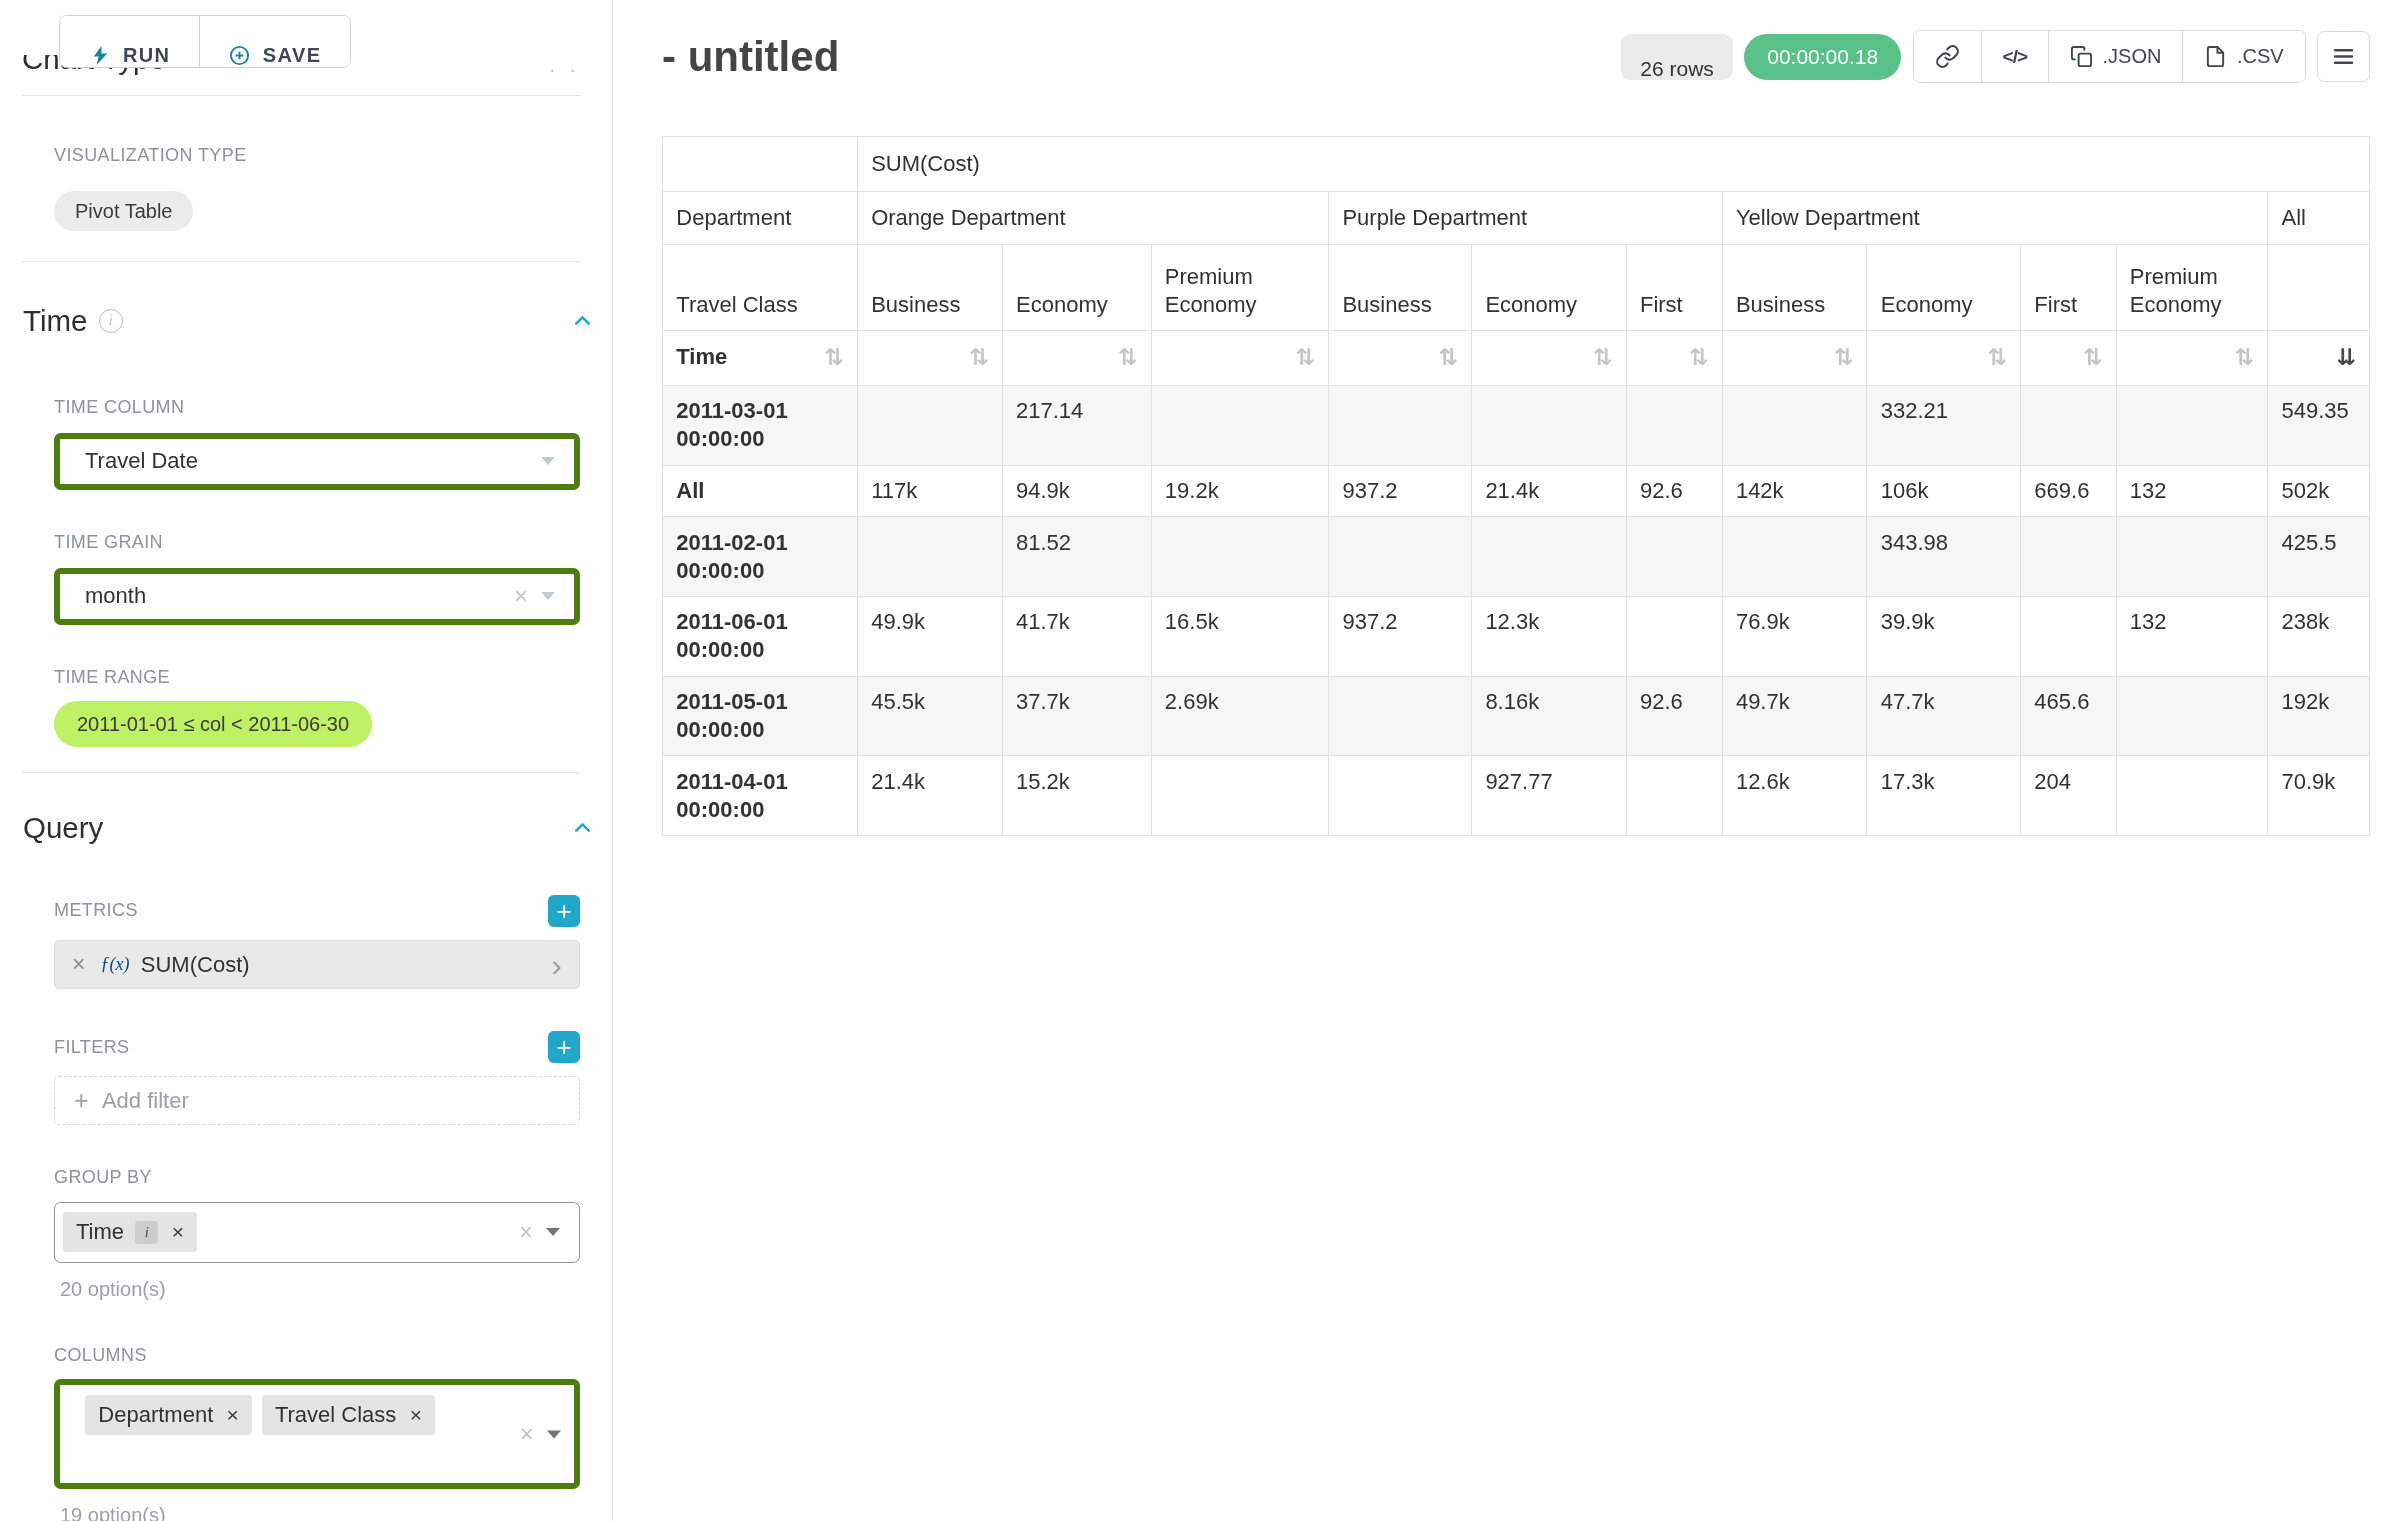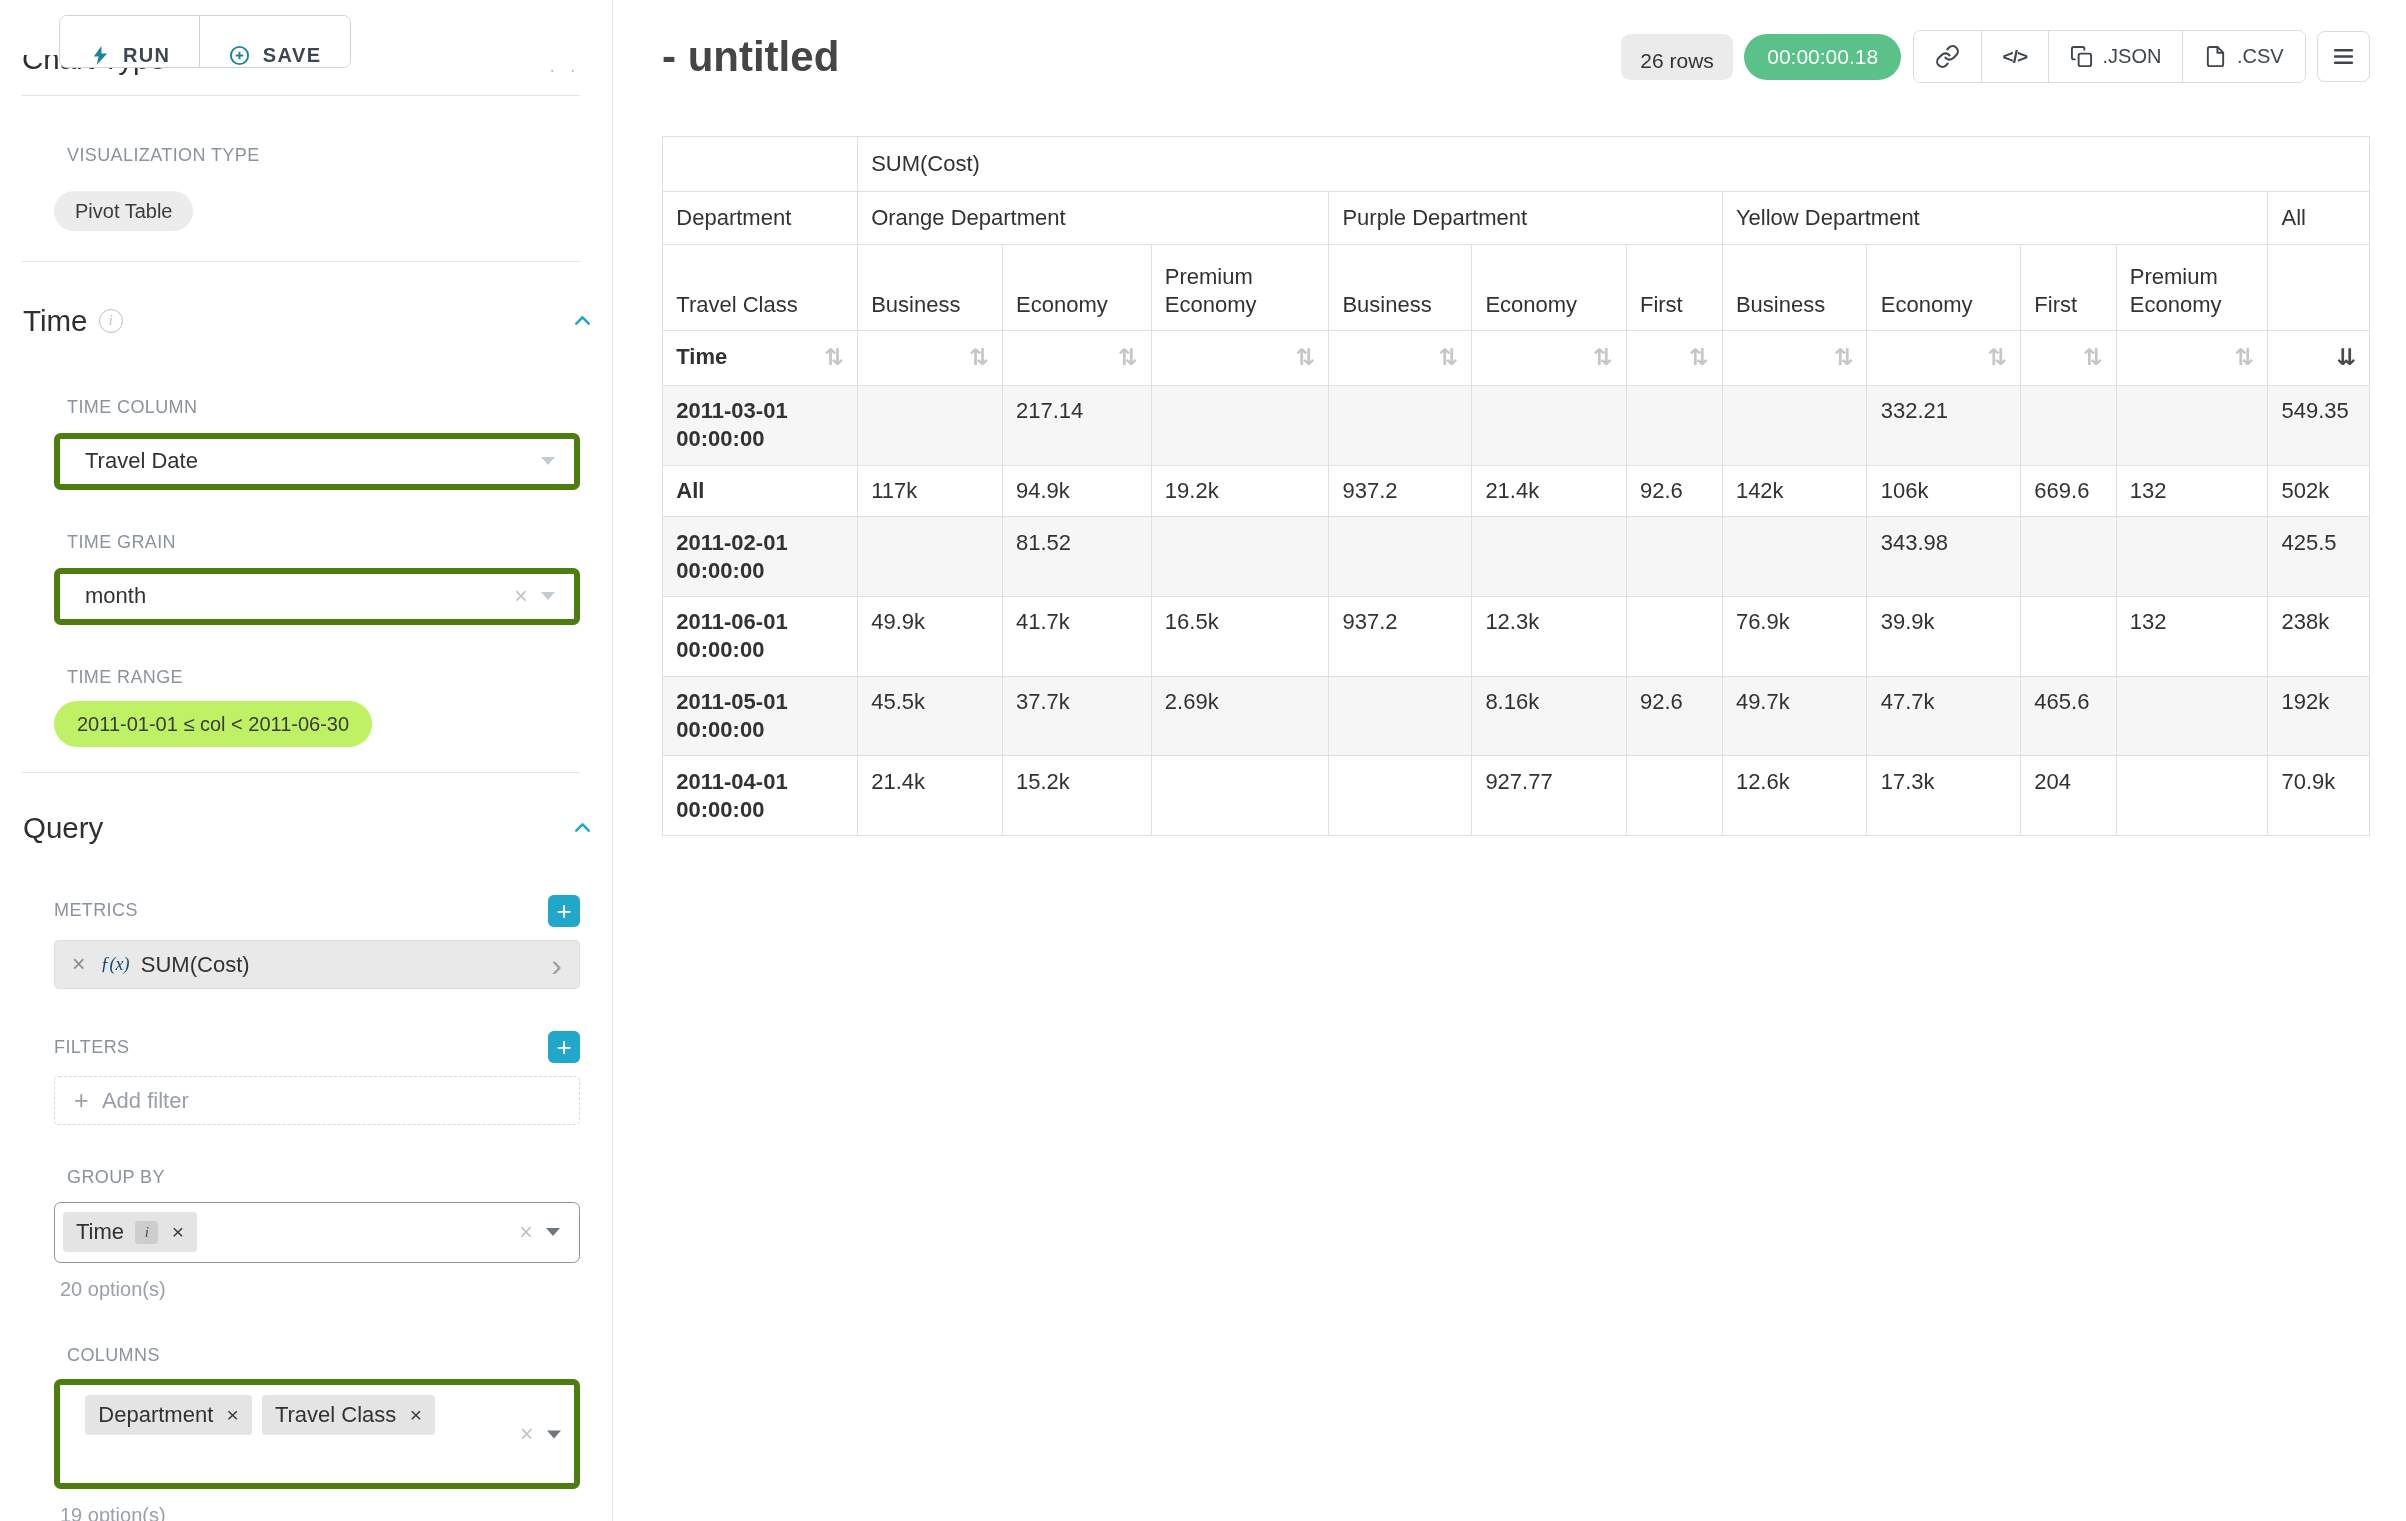--- a/index.html
+++ b/index.html
@@ -18,21 +18,21 @@
     font-size:20px; font-weight:700; letter-spacing:1.4px; color:#3d4752; cursor:pointer; }
   .run-save button + button { border-left:1px solid #ccd3d9; }
 
   .chart-type-clip { height:32px; overflow:hidden; margin-top:-15px; position:relative; }
   .chart-type-heading { font-size:29.5px; font-weight:400; color:#2f2f2f; margin-top:-13.3px; }
   .drag-dots { position:absolute; right:32px; top:1.9px; color:#c3c3c3; font-size:21px; letter-spacing:3.8px; }
 
   .divider { border-top:1px solid #e4e4e4; width:558px; }
   .d1 { margin-top:7.6px; } .d2 { margin-top:30px; } .d3 { margin-top:25px; }
 
-  .field-label { margin:0 0 0 45px; font-size:18px; letter-spacing:0.4px; color:#8a939e; }
+  .field-label { margin:0 0 0 32px; font-size:18px; letter-spacing:0.4px; color:#8a939e; }
   .lbl-vis { margin-top:49px; }
   .pill { display:inline-block; margin:25px 0 0 32px; height:40px; line-height:40px;
     padding:0 21px; background:#ececec; border-radius:20px; font-size:20px; color:#3b3b3b; }
 
   .section-head { display:flex; align-items:center; margin-top:40px; height:38px; }
   .section-head h2 { font-size:29.5px; font-weight:400; color:#2f2f2f; margin-left:1px; }
   .info-icon { display:inline-block; width:24px; height:24px; margin-left:11.4px;
     border-radius:50%; border:1.9px solid #b9bfc5; color:#b9bfc5; font-size:14.3px;
     line-height:20px; text-align:center; font-style:italic;
     font-family:"Liberation Serif",serif; }
@@ -86,21 +86,21 @@
   .cols-select { margin-top:13.3px; height:110px; align-items:flex-start; padding-top:9.5px; }
   .cols-controls { position:absolute; right:13.3px; top:50%; transform:translateY(-50%);
     display:flex; align-items:center; }
   .cols-controls .clear-x { color:#c3c3c3; font-size:23px; padding:0 13.3px; }
 
   
   .main { flex:1; padding:27px 36px 0 49px; }
   .main-header { display:flex; align-items:center; height:59px; }
   .chart-title { font-size:42px; font-weight:700; color:#454545; }
   .header-controls { margin-left:auto; display:flex; align-items:center; gap:11.4px; }
-  .rows-badge { height:46px; line-height:46px; padding:4px 19px; background:#ebebeb;
+  .rows-badge { height:46px; line-height:46px; padding:12px 19px; background:#ebebeb;
     border-radius:9.5px; font-size:21px; color:#333; }
   .timer-badge { height:46px; line-height:46px; padding:0 23px; background:#5ac189;
     border-radius:23px; font-size:21px; color:#fff; }
   .btn-group { display:flex; border:1px solid #d6dbdf; border-radius:7.6px; overflow:hidden; }
   .btn-group button { display:flex; align-items:center; justify-content:center; gap:9.5px;
     height:51px; padding:0 21px; background:#fff; border:none; font-family:inherit;
     font-size:20px; color:#3f474e; cursor:pointer; }
   .btn-group button + button { border-left:1px solid #d6dbdf; }
   .code-glyph { font-size:19px; font-weight:700; letter-spacing:-1px; }
   .menu-btn { width:53px; height:51px; border:1px solid #d6dbdf; border-radius:7.6px;

